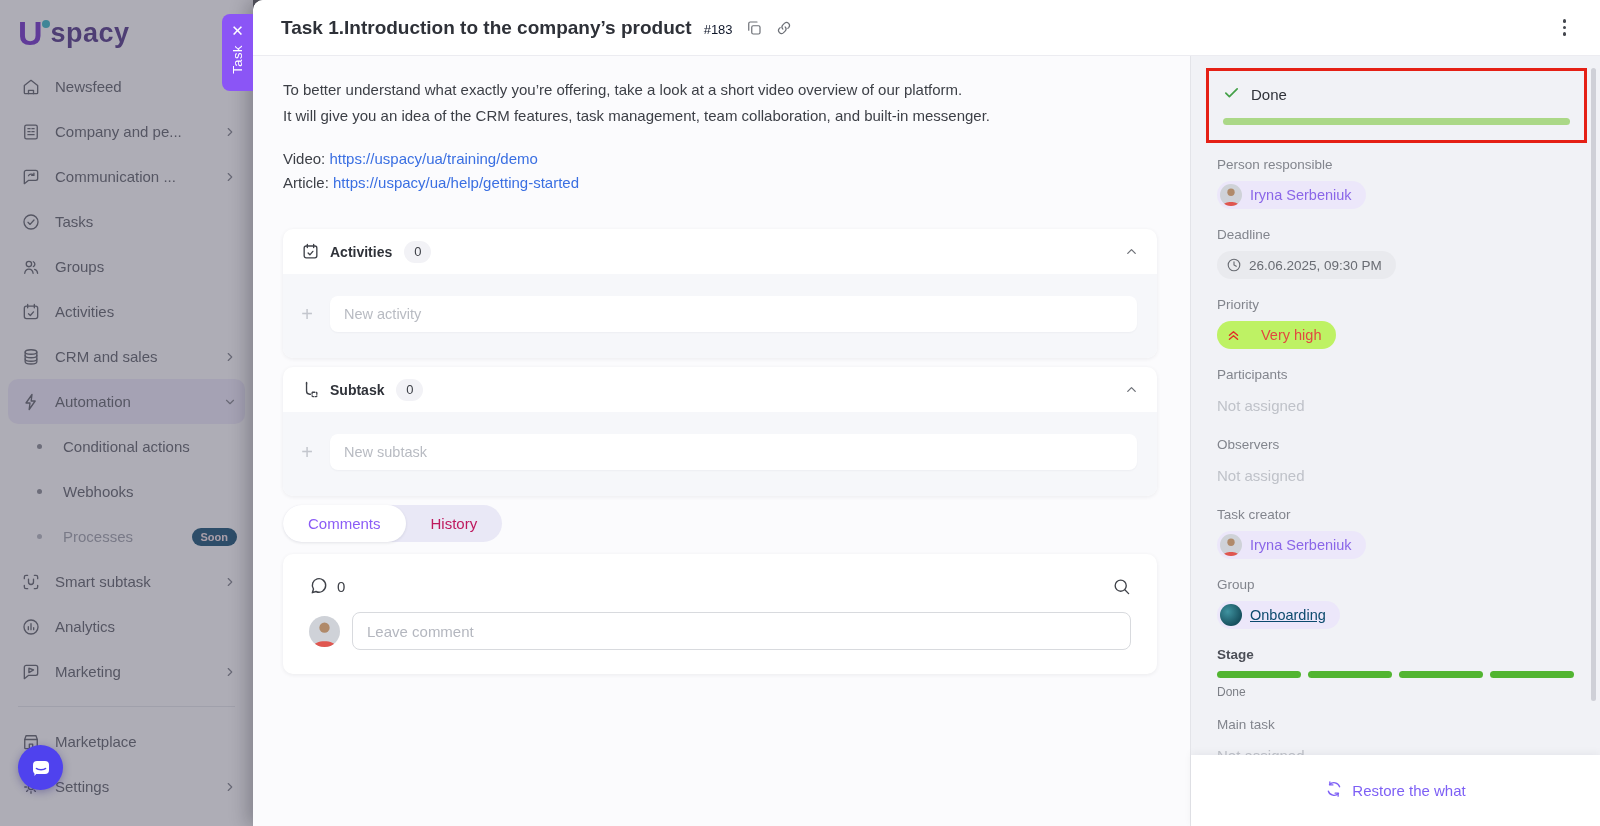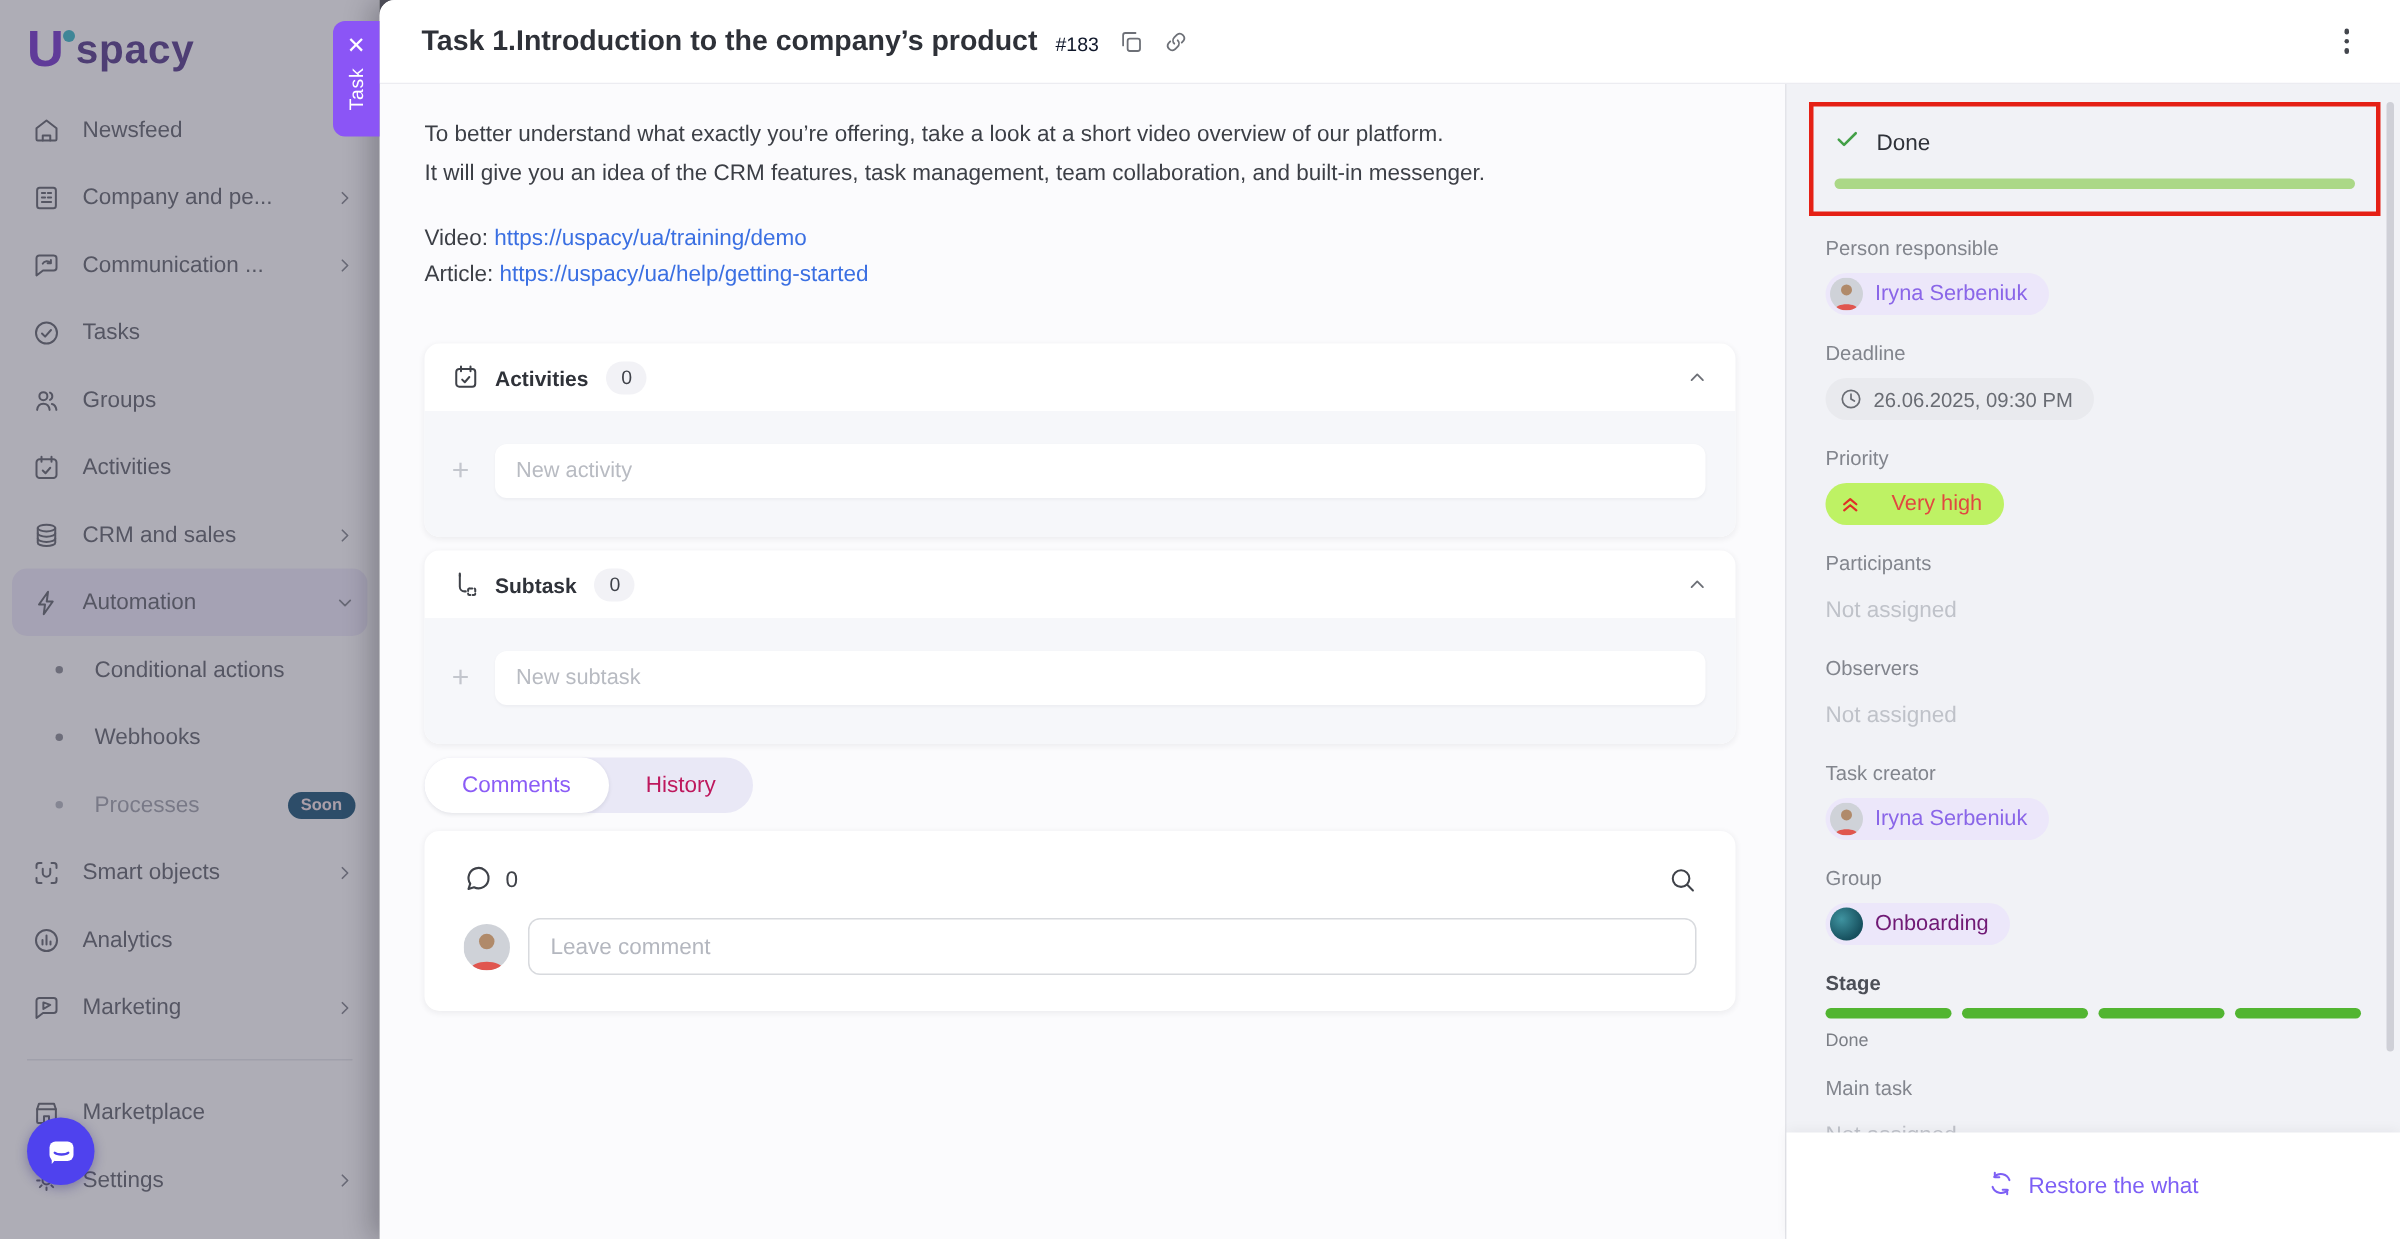--- a/index.html
+++ b/index.html
@@ -90,21 +90,21 @@
   .pill { display:inline-flex; align-items:center; border-radius:15px; height:28px; }
   .pill-person { background:#ece7fa; padding:0 14px 0 3px; gap:8px; }
   .pill-person .pav { width:22px; height:22px; border-radius:50%; overflow:hidden; }
   .pill-person .pname { font-size:14.5px; color:#8a66e8; }
   .pill-date { background:#e9eaee; padding:0 14px 0 9px; gap:7px; color:#696c73; }
   .pill-date .ptext { font-size:13.5px; }
   .pill-priority { background:#bef264; padding:0 15px 0 9px; gap:20px; }
   .pill-priority .ptext { font-size:14.5px; color:#e14840; }
   .pill-group { background:#ece7fa; padding:0 14px 0 3px; gap:8px; }
   .pill-group .gav { width:22px; height:22px; border-radius:50%; background:radial-gradient(circle at 35% 35%, #3f93a0, #17505e 70%); }
-  .pill-group .pname { font-size:14.5px; color:#701a75; }
+  .pill-group .pname { font-size:14.5px; color:#0c4a6e;text-decoration:underline; }
   .not-assigned { font-size:15px; color:#bfc2c9; }
   .stage-bars { display:flex; gap:7px; margin-top:2px; margin-bottom:7px; }
   .stage-bars i { flex:1; height:7px; border-radius:4px; background:#52b531; }
   .stage-caption { font-size:12px; color:#7c7f86; }
   .restore-bar { position:absolute; left:0; right:0; bottom:0; height:71px; background:#fff; display:flex; align-items:center; justify-content:center; box-shadow:0 -2px 8px rgba(25,28,45,0.05); }
   .restore-btn { display:flex; align-items:center; gap:9px; color:#7d5ff5; font-size:15px; font-weight:500; background:none; border:none; cursor:pointer; font-family:inherit; }
   .dscroll { position:absolute; right:4px; top:12px; width:5px; height:633px; border-radius:3px; background:#cfd0d7; }
 </style>
 </head>
 <body>
@@ -231,21 +231,21 @@
         <span class="nav-label">Processes</span>
         <span class="soon-badge">Soon</span>
       </div>
       <div class="nav-item">
         <span class="nicon">
           <svg width="20" height="20" viewBox="0 0 24 24" fill="none" stroke="currentColor" stroke-width="1.6" stroke-linecap="round" stroke-linejoin="round">
             <path d="M4 8V6a2 2 0 0 1 2-2h2M16 4h2a2 2 0 0 1 2 2v2M20 16v2a2 2 0 0 1-2 2h-2M8 20H6a2 2 0 0 1-2-2v-2"></path>
             <path d="M9 8.5v3.5a3 3 0 0 0 6 0V8.5"></path>
           </svg>
         </span>
-        <span class="nav-label">Smart objects</span>
+        <span class="nav-label">Smart subtask</span>
         <span class="nav-chevron">
           <svg width="14" height="14" viewBox="0 0 24 24" fill="none" stroke="currentColor" stroke-width="2" stroke-linecap="round" stroke-linejoin="round">
             <path d="M9 6l6 6-6 6"></path>
           </svg>
         </span>
       </div>
       <div class="nav-item">
         <span class="nicon">
           <svg width="20" height="20" viewBox="0 0 24 24" fill="none" stroke="currentColor" stroke-width="1.6" stroke-linecap="round" stroke-linejoin="round">
             <circle cx="12" cy="12" r="8.4"></circle>

